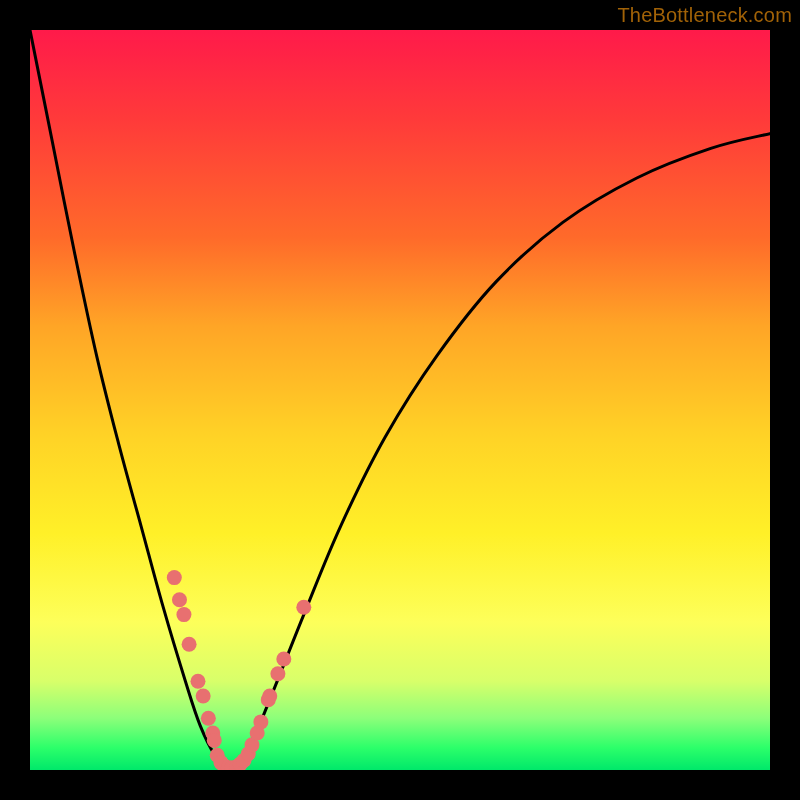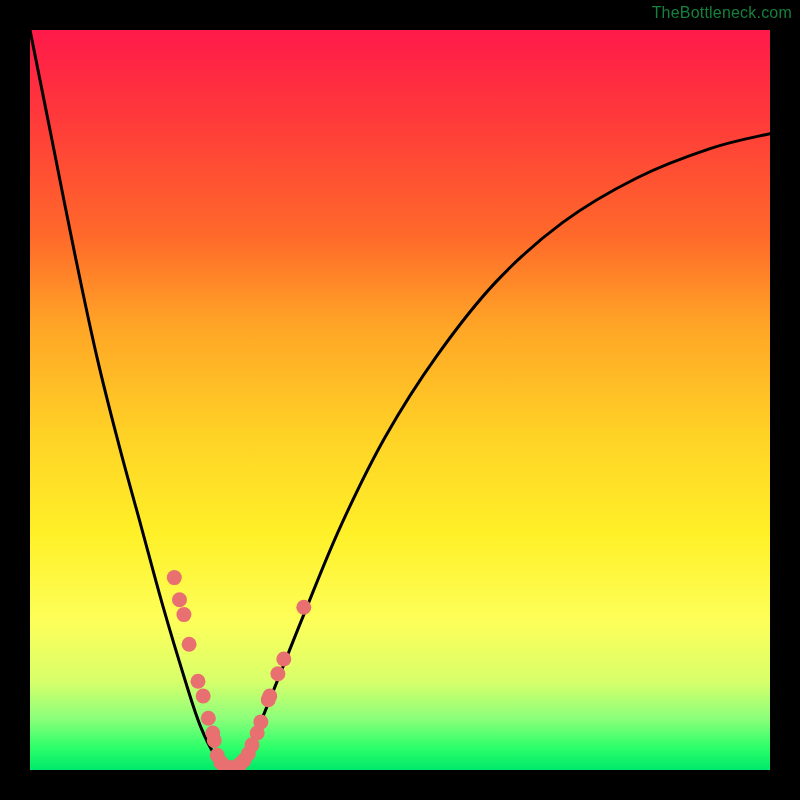--- a/index.html
+++ b/index.html
@@ -42,23 +42,23 @@
     top: 30px;
     width: 740px;
     height: 740px;
     pointer-events: none;
   }
   .watermark {
     position: absolute;
     top: 4px;
     right: 8px;
     font-family: Verdana, Arial, sans-serif;
-    font-size: 16px;
+    font-size: 20px;
     font-weight: 500;
-    color: #15803d;
+    color: #a16207;
     letter-spacing: 0.2px;
   }
 </style>
 </head>
 <body>
 
 <div class="chart-container">
   <div class="plot-area"></div>
 
   <svg class="curves" viewBox="0 0 740 740" preserveAspectRatio="none">

